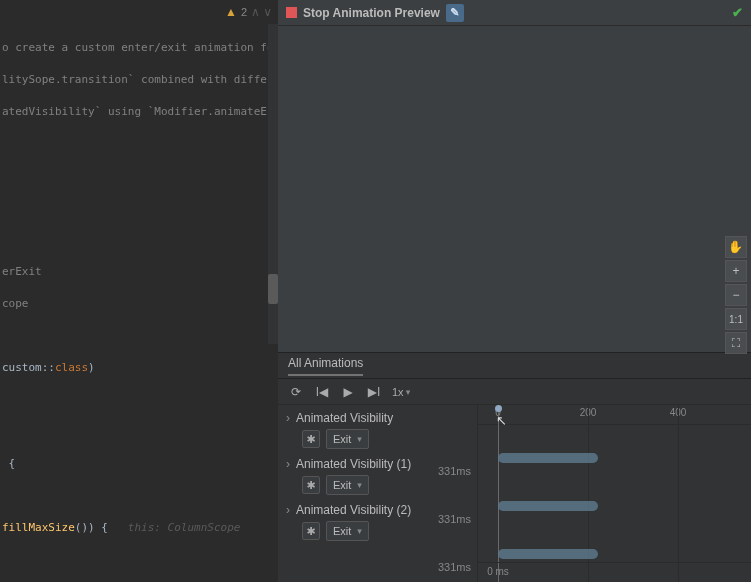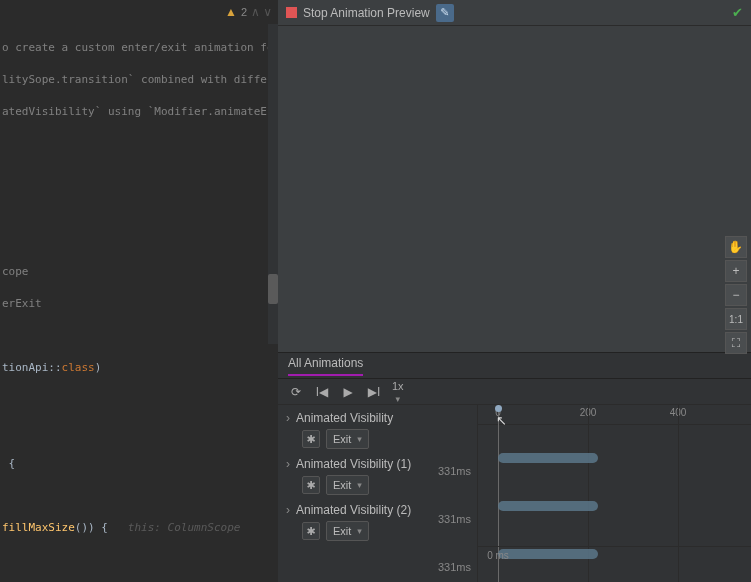--- a/index.html
+++ b/index.html
@@ -33,21 +33,21 @@
 .c-def { color: #a9b7c6; }
 .c-hint { color: #5a5a5a; font-style: italic; }
 .code .ln { display: block; }
 
 .editor-scroll { position: absolute; right: 0; top: 24px; width: 10px; height: 320px; background: #313335; }
 .editor-scroll .thumb { position: absolute; top: 250px; width: 10px; height: 30px; background: #5a5a5a; border-radius: 2px; }
 
 
 .toolbar {
   height: 26px; background: #3c3f41; border-bottom: 1px solid #2b2b2b;
-  display: flex; align-items: center; padding: 2px 8px; gap: 6px;
+  display: flex; align-items: center; padding: 2px 8px; gap: 6px; font-weight: bold;
 }
 .tb-square { width: 11px; height: 11px; background: #e05555; }
 .tb-label { color: #bbb; font-size: 12px; }
 .tb-pen { width: 18px; height: 18px; background: #4a6a8a; border-radius: 2px; display:flex; align-items:center; justify-content:center; color:#cde; font-size:11px; }
 .tb-spacer { flex: 1; }
 .tb-check { color: #4caf50; font-size: 13px; }
 
 
 .canvas { flex: 1; background: #3c3f41; position: relative; }
 .preview-wrap { position: absolute; left: 50%; top: 16px; transform: translateX(-50%); }
@@ -64,24 +64,24 @@
   color: #0a3d2f; font-size: 10px;
 }
 
 
 .side-tools { position: absolute; right: 4px; top: 210px; display: flex; flex-direction: column; gap: 2px; }
 .side-btn { width: 22px; height: 22px; background: #4a4d4f; border: 1px solid #555; display:flex; align-items:center; justify-content:center; color:#bbb; font-size:12px; cursor:pointer; }
 
 
 .anim-panel { height: 230px; background: #313335; border-top: 1px solid #222; display:flex; flex-direction: column; }
 .anim-tabs { height: 26px; display:flex; align-items:center; padding: 0 10px; border-bottom: 1px solid #222; }
-.anim-tab { color: #bbb; font-size: 12px; border-bottom: 2px solid #a21caf; padding-bottom: 4px; }
+.anim-tab { color: #bbb; font-size: 12px; border-bottom: 2px solid #737373; padding-bottom: 4px; }
 .anim-controls { height: 26px; display:flex; align-items:center; gap: 10px; padding: 0 10px; border-bottom: 1px solid #2b2b2b; }
 .pc-btn { color: #aaa; font-size: 12px; cursor:pointer; width:16px; text-align:center; }
-.pc-speed { color: #aaa; font-size: 11px; display:flex; align-items:center; gap:2px;flex-direction:column; }
+.pc-speed { color: #aaa; font-size: 11px; display:flex; align-items:center; gap:2px; }
 
 .anim-body { flex:1; display:flex; overflow:hidden; position:relative; }
 .anim-left { width: 200px; border-right: 1px solid #2b2b2b; }
 .anim-right { flex:1; position:relative; }
 
 .track-row { padding: 6px 10px 2px 8px; }
 .track-head { display:flex; align-items:center; gap:6px; color:#bbb; font-size:12px; }
 .track-sub { display:flex; align-items:center; gap:6px; margin-top:4px; margin-left: 16px; }
 .mini-btn { width:18px; height:18px; border:1px solid #555; background:#3a3d3f; color:#aaa; font-size:11px; display:flex; align-items:center; justify-content:center; border-radius:2px; cursor:pointer; }
 .select-pill {
@@ -117,24 +117,24 @@
     <div class="thumb"></div>
   </div>
   <div class="code">
 <span class="ln c-gray">o create a custom enter/exit animation for children c</span>
 <span class="ln c-gray">litySope.transition` combined with different `Enter</span>
 <span class="ln c-gray">atedVisibility` using `Modifier.animateEnterExit`.</span>
 <span class="ln"> </span>
 <span class="ln"> </span>
 <span class="ln"> </span>
 <span class="ln"> </span>
+<span class="ln c-gray">erExit</span>
 <span class="ln c-gray">cope</span>
-<span class="ln c-gray">erExit</span>
-<span class="ln"> </span>
-<span class="ln"><span class="c-def">tionApi::</span><span class="c-orange">class</span><span class="c-def">)</span></span>
+<span class="ln"> </span>
+<span class="ln"><span class="c-def">custom::</span><span class="c-orange">class</span><span class="c-def">)</span></span>
 <span class="ln"> </span>
 <span class="ln"> </span>
 <span class="ln c-def"> {</span>
 <span class="ln"> </span>
 <span class="ln"><span class="c-yellow">fillMaxSize</span><span class="c-def">()) {   </span><span class="c-hint">this: ColumnScope</span></span>
 
 
 
 
 
@@ -250,19 +250,19 @@
             </div>
             <div class="bar-row" style="position: relative; top: 20px;">
               <div class="dur-label" style="left: -40px;">331ms</div>
               <div class="bar" style="left: 20px; width: 100px; top: 28px;"></div>
             </div>
             <div class="bar-row" style="position: relative; top: 20px;">
               <div class="dur-label" style="left: -40px;">331ms</div>
               <div class="bar" style="left: 20px; width: 100px; top: 28px;"></div>
             </div>
           </div>
-        <div class="time-bot" style="position:absolute;left:0;right:0;bottom:16px;">
+        <div class="time-bot" style="position:absolute;left:0;right:0;bottom:0;">
           <span class="lbl" style="left:20px">0 ms</span>
         </div>
       </div>
     </div>
   </div>
 </div>
 
 </body></html>

